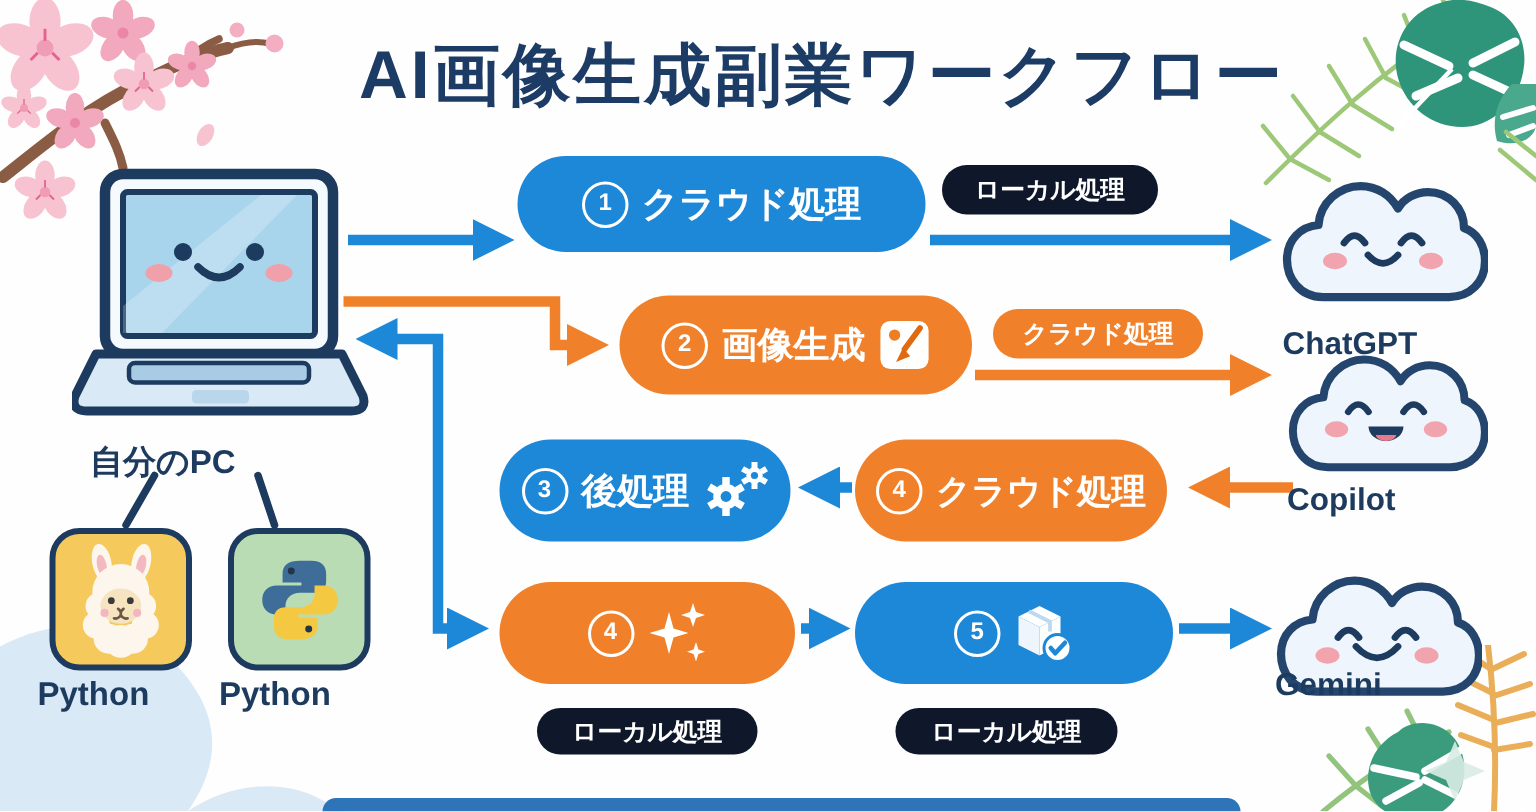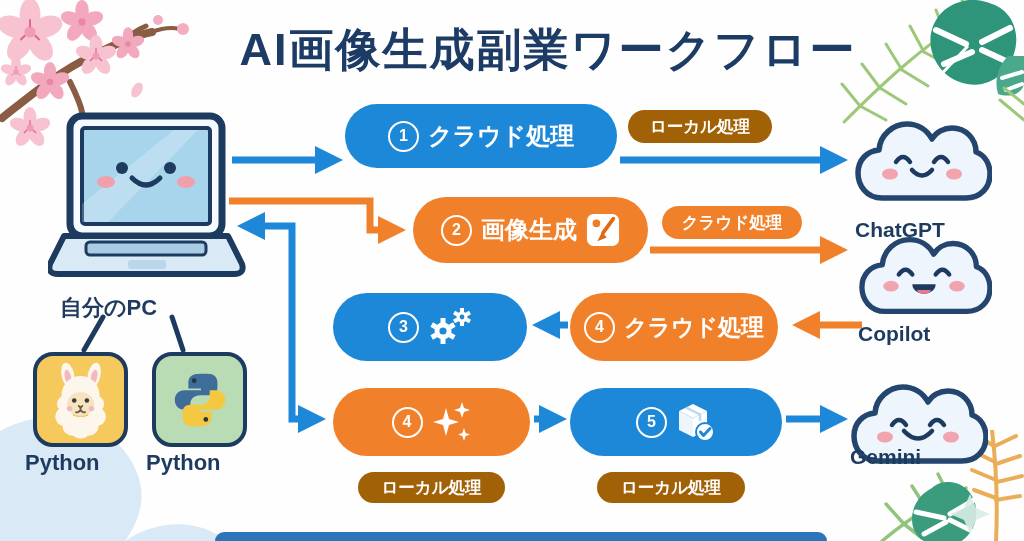--- a/index.html
+++ b/index.html
@@ -9,21 +9,21 @@
   .title{position:absolute;top:20px;left:0;width:100%;text-align:center;
          font-size:45px;font-weight:900;color:#1c3c66;letter-spacing:2px;z-index:4;padding-left:36px;}
   .pill{position:absolute;display:flex;align-items:center;justify-content:center;gap:9px;
         color:#fff;font-weight:bold;border-radius:40px;z-index:3;font-size:24px;}
   .pill.blue{background:#1d87d8;}
   .pill.orange{background:#f0812a;}
   .num{display:inline-flex;align-items:center;justify-content:center;flex:0 0 auto;
        width:27px;height:27px;border:2.5px solid #fff;border-radius:50%;font-size:16px;font-weight:bold;}
   .tag{position:absolute;display:flex;align-items:center;justify-content:center;
        color:#fff;font-weight:bold;border-radius:20px;font-size:16.5px;z-index:3;}
-  .tag.blue{background:#a16207;}
+  .tag.blue{background:#0f172a;}
   .tag.orange{background:#f0812a;}
   .caption{position:absolute;font-weight:800;color:#1d3a5f;font-size:22px;text-align:left;z-index:3;}
   .cloudbox{position:absolute;z-index:3;}
   .arrows{position:absolute;left:0;top:0;z-index:2;}
   .toolcard{position:absolute;width:95px;height:95px;border-radius:20px;border:4px solid #1d3a5f;
             box-sizing:border-box;z-index:3;display:flex;align-items:center;justify-content:center;}
   .toolcard.ollama{background:#f5c95c;}
   .toolcard.python{background:#b9dcb4;}
   .bottombar{position:absolute;left:215px;top:532px;width:612px;height:18px;border-radius:10px;
              background:#2e74b9;z-index:1;}
@@ -224,20 +224,21 @@
         <circle cx="11" cy="11" r="4" fill="#ef7d22"></circle>
         <path d="M29,6 L18,21" stroke="#e06a10" stroke-width="4" stroke-linecap="round"></path>
         <path d="M17,20 l-5,10 l10,-4 z" fill="#e06a10"></path>
       </svg>
     </span>
   </div>
   <div class="tag orange" style="left:662px;top:206px;width:140px;height:33px">クラウド処理</div>
 
   <div class="pill blue" style="left:333px;top:293px;width:194px;height:68px">
     <span class="num">3</span>
+    <span>後処理</span>
     <span class="stepicon">
       <svg width="44" height="40" viewBox="0 0 44 40">
         <g transform="translate(15,24)">
           <g stroke="#fff" stroke-width="5">
               <path d="M0,-8 L0,-13"></path>
               <path d="M7,-4 L11.3,-6.5"></path>
               <path d="M7,4 L11.3,6.5"></path>
               <path d="M0,8 L0,13"></path>
               <path d="M-7,4 L-11.3,6.5"></path>
               <path d="M-7,-4 L-11.3,-6.5"></path>

